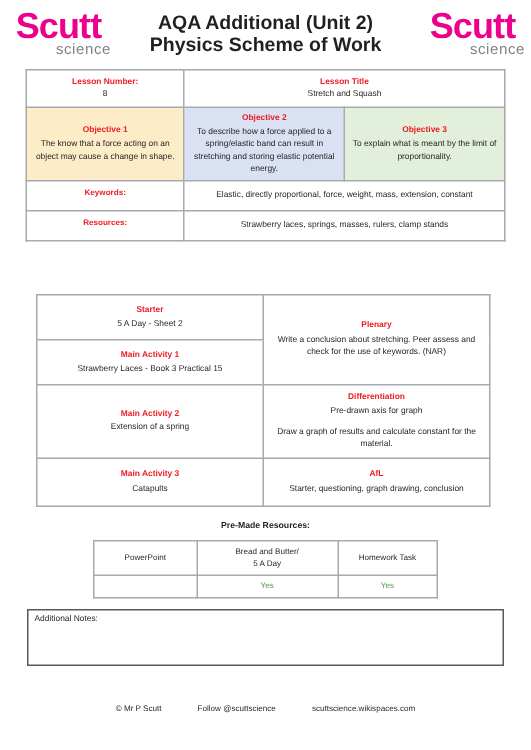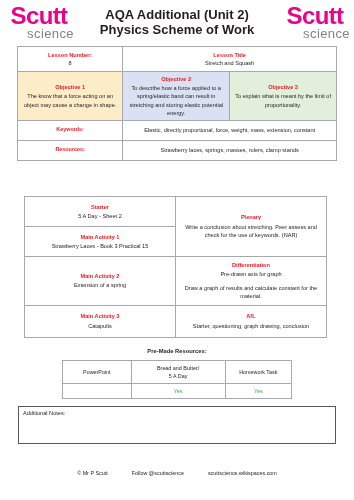--- a/index.html
+++ b/index.html
@@ -18,21 +18,21 @@
     width: 354px; height: 44px;
     display: flex; align-items: center;
   }
   .logo { width: 78px; display: flex; flex-direction: column; align-items: center; line-height: 1; }
   .logo.right { margin-left: auto; }
   .logo-main {
     font-size: 24px; font-weight: bold; color: #ec008c;
     letter-spacing: -0.6px; font-family: "Liberation Sans", sans-serif;
   }
   .logo-sub {
-    font-size: 13px; color: #808285; letter-spacing: 0.4px;
+    font-size: 10px; color: #808285; letter-spacing: 0.4px;
     margin-top: -1px; align-self: flex-end; margin-right: 4px;
   }
   .doc-title {
     flex: 1; text-align: center;
     font-size: 13px; font-weight: bold; color: #231f20;
     padding: 0 2px;
   }
 
   
   .tbl { border-collapse: collapse; table-layout: fixed; }

